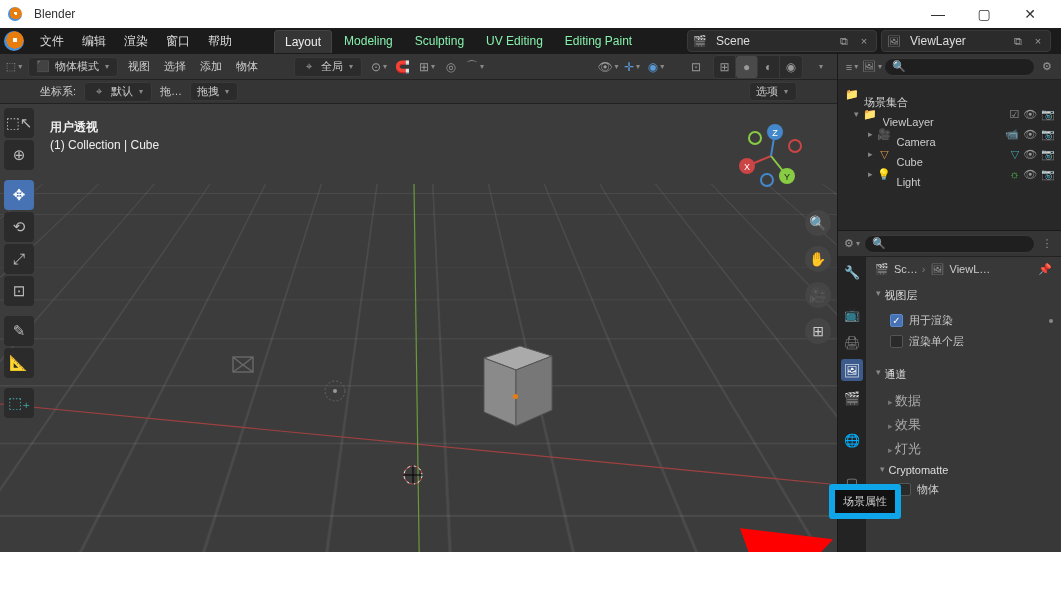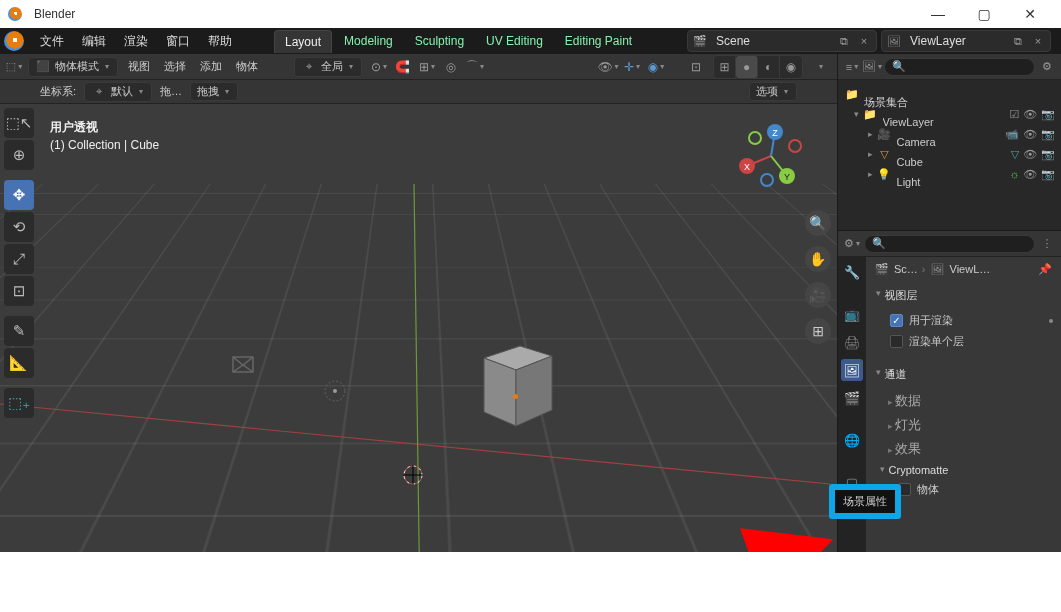--- a/index.html
+++ b/index.html
@@ -392,22 +392,22 @@
                     <span>渲染单个层</span>
                   </div>
                 </div>
               </div>
               <div class="panel-sec">
                 <div class="sec-hdr">
                     <span>通道</span>
                   </div>
                 <div class="sec-body" style="padding-left:14px;">
                   <div class="sub-item">数据</div>
+                  <div class="sub-item">效果</div>
                   <div class="sub-item">灯光</div>
-                  <div class="sub-item">效果</div>
                   <div class="sec-hdr" style="padding-left:0">
                       <span>Cryptomatte</span>
                     </div>
                   <div class="chk-row" style="padding-left:18px">
                     <span class="chk"></span>
                     <span>物体</span>
                   </div>
                 </div>
               </div>
             </div>

